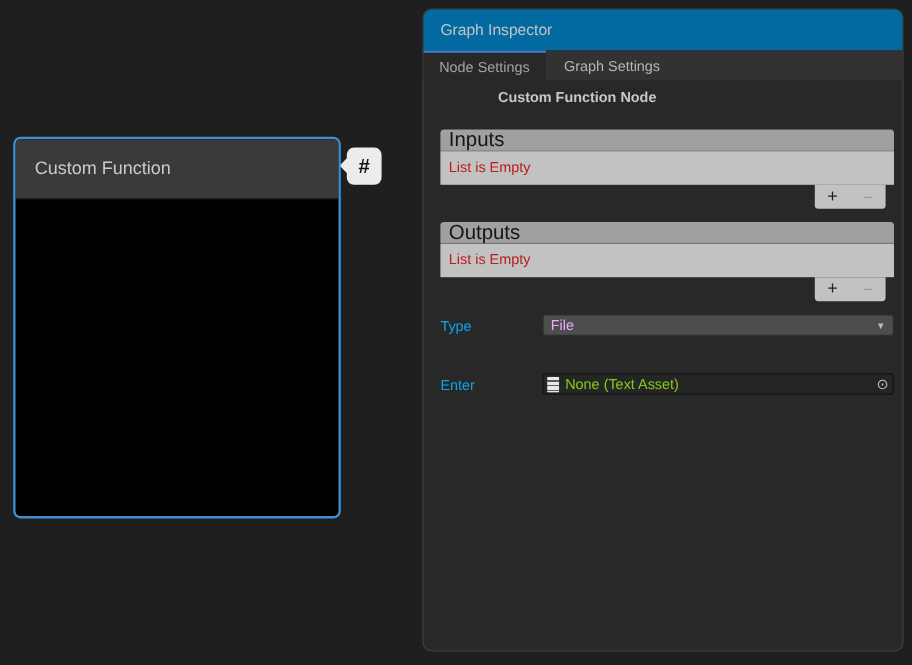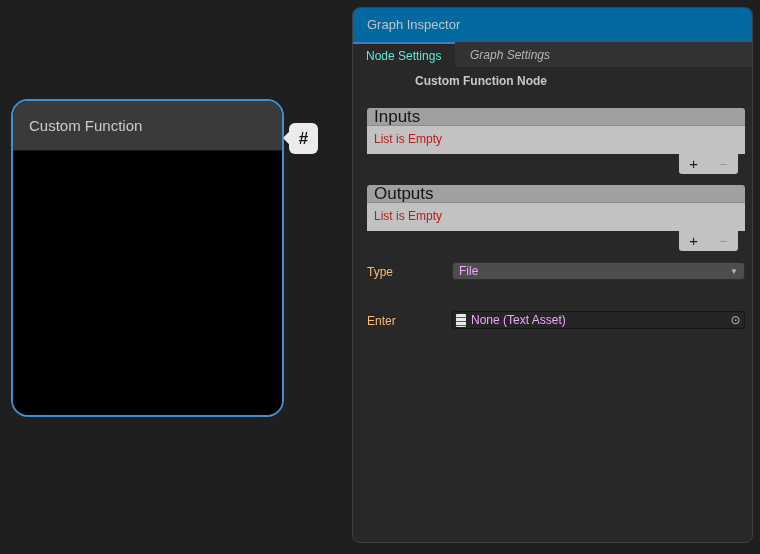--- a/index.html
+++ b/index.html
@@ -2,22 +2,22 @@
 <html><head>
 <meta charset="utf-8">
 <style>
   * { margin:0; padding:0; box-sizing:border-box; }
   html,body { background:#1f1f1f; }
   body { font-family:"Liberation Sans","DejaVu Sans",sans-serif; }
   #screen { position:relative; width:760px; height:554px; overflow:hidden; background:#1f1f1f; }
 
   
   .node {
-    position:absolute; left:11px; top:99px; width:273px; height:318px;
-    background:#000; border:2px solid #3e90d2; border-radius:17px; overflow:hidden;
+    position:absolute; left:11px; top:114px; width:273px; height:318px;
+    background:#000; border:2px solid #3e90d2; border-radius:6px; overflow:hidden;
   }
   .node-title {
     height:50px; background:#3a3a3a; border-bottom:1px solid #1a1a1a;
     display:flex; align-items:center; padding-left:16px;
     font-size:15px; color:#cbcbcb;
   }
   .node-body { position:absolute; top:51px; bottom:0; left:0; right:0; background:#000; }
 
   .badge {
     position:absolute; left:289px; top:123px; width:29px; height:31px;
@@ -35,23 +35,23 @@
     position:absolute; left:352px; top:7px; width:401px; height:536px;
     background:#282828; border:1px solid #404040; border-radius:8px;
   }
   .panel-title {
     position:absolute; left:0; right:0; top:0; height:34px;
     background:#0369a1; border-radius:7px 7px 0 0;
     line-height:34px; padding-left:14px; font-size:13px; color:#c4c4c4;
   }
   .tabbar { position:absolute; left:0; right:0; top:34px; height:25px; background:#323232; }
   .tab { position:absolute; top:0; height:25px; display:flex; align-items:center;
-         font-size:12px; color:#5eead4; cursor:pointer; }
+         font-size:12px; color:#a3a3a3; cursor:pointer; }
   .tab.active { left:0; width:102px; background:#282828; border-top:2px solid #3d7ecc; padding-left:13px; }
-  .tab.inactive { left:102px; width:115px; padding-left:15px; color:#b6b6b6;font-style:italic; }
+  .tab.inactive { left:102px; width:115px; padding-left:15px; color:#b6b6b6; }
 
   .heading { position:absolute; left:14px; top:66px; font-size:12px; font-weight:bold; color:#c8c8c8;margin-left:48px; }
 
   
   .rlist { position:absolute; left:14px; right:7px; }
   .rlist-header {
     height:18px; background:#a0a0a0; border-bottom:1px solid #8d8d8d;
     border-radius:3px 3px 0 0; line-height:17px; padding-left:7px;
     font-size:17px; color:#151515;
   }
@@ -62,21 +62,21 @@
     background:#c2c2c2; border-radius:0 0 3px 3px; display:flex;
   }
   .rlist-footer button {
     flex:1; background:none; border:none; font-family:inherit;
     font-size:15px; line-height:18px; color:#1d1d1d; cursor:pointer;
   }
   .rlist-footer button.disabled { color:#989898; font-size:14px; }
 
   
   .field-row { position:absolute; left:14px; right:7px; height:20px; }
-  .flabel { position:absolute; left:0; top:1px; font-size:12px; color:#fdba74; line-height:18px; }
+  .flabel { position:absolute; left:0; top:1px; font-size:12px; color:#0ea5e9; line-height:18px; }
   .control { position:absolute; left:85px; right:0; top:0; height:18px; border-radius:3px; }
 
   .dropdown {
     background:#4d4d4d; border:1px solid #2e2e2e;
     display:flex; align-items:center; padding:0 6px; cursor:pointer;
   }
   .dropdown .dd-value { flex:1; font-size:12px; color:#f0abfc; }
   .dropdown .dd-arrow { font-size:8px; color:#b8b8b8; }
 
   .textfield {
@@ -87,21 +87,21 @@
 
   .objfield {
     background:#252525; border:1px solid #151515;
     display:flex; align-items:center; padding-left:3px; cursor:pointer;
   }
   .asset-icon {
     width:10px; height:13px; border-radius:1px; flex:0 0 auto;
     background:repeating-linear-gradient(#e9e9e9 0 3px, #5a5a5a 3px 4px);
     background-color:#e9e9e9;
   }
-  .obj-value { flex:1; margin-left:5px; font-size:12px; color:#f0abfc;
+  .obj-value { flex:1; margin-left:5px; font-size:12px; color:#84cc16;
                white-space:nowrap; overflow:hidden; }
   .obj-picker { width:17px; height:16px; display:flex; align-items:center; justify-content:center;
                 color:#c0c0c0; font-size:12px; cursor:pointer; }
 </style>
 </head>
 <body>
 
 <div id="screen">
 
   <div class="node">

